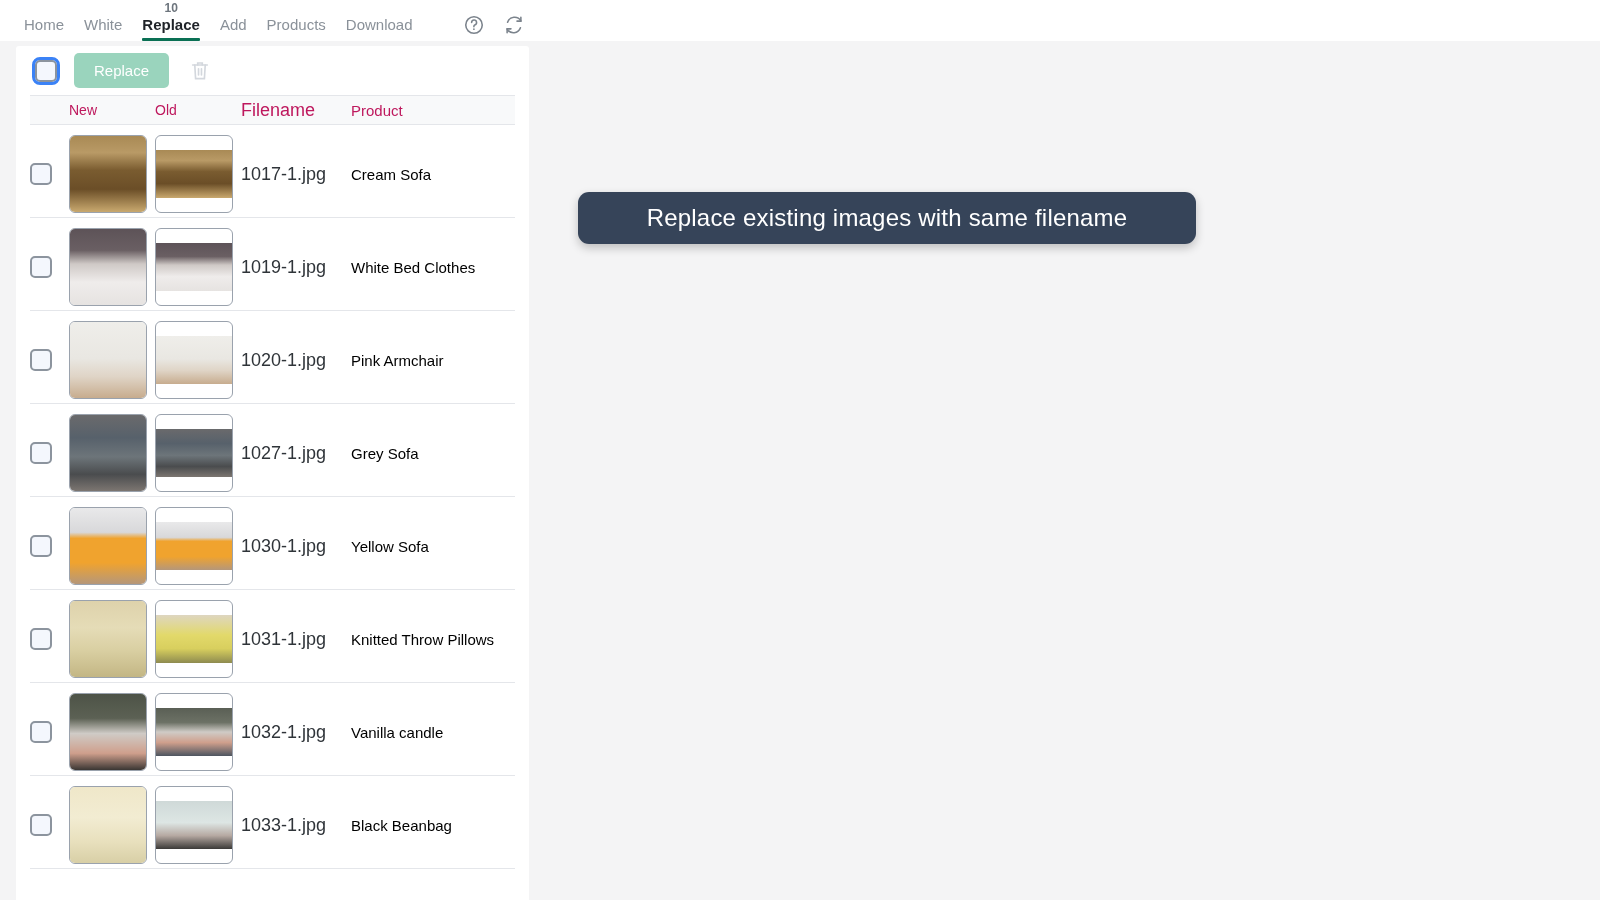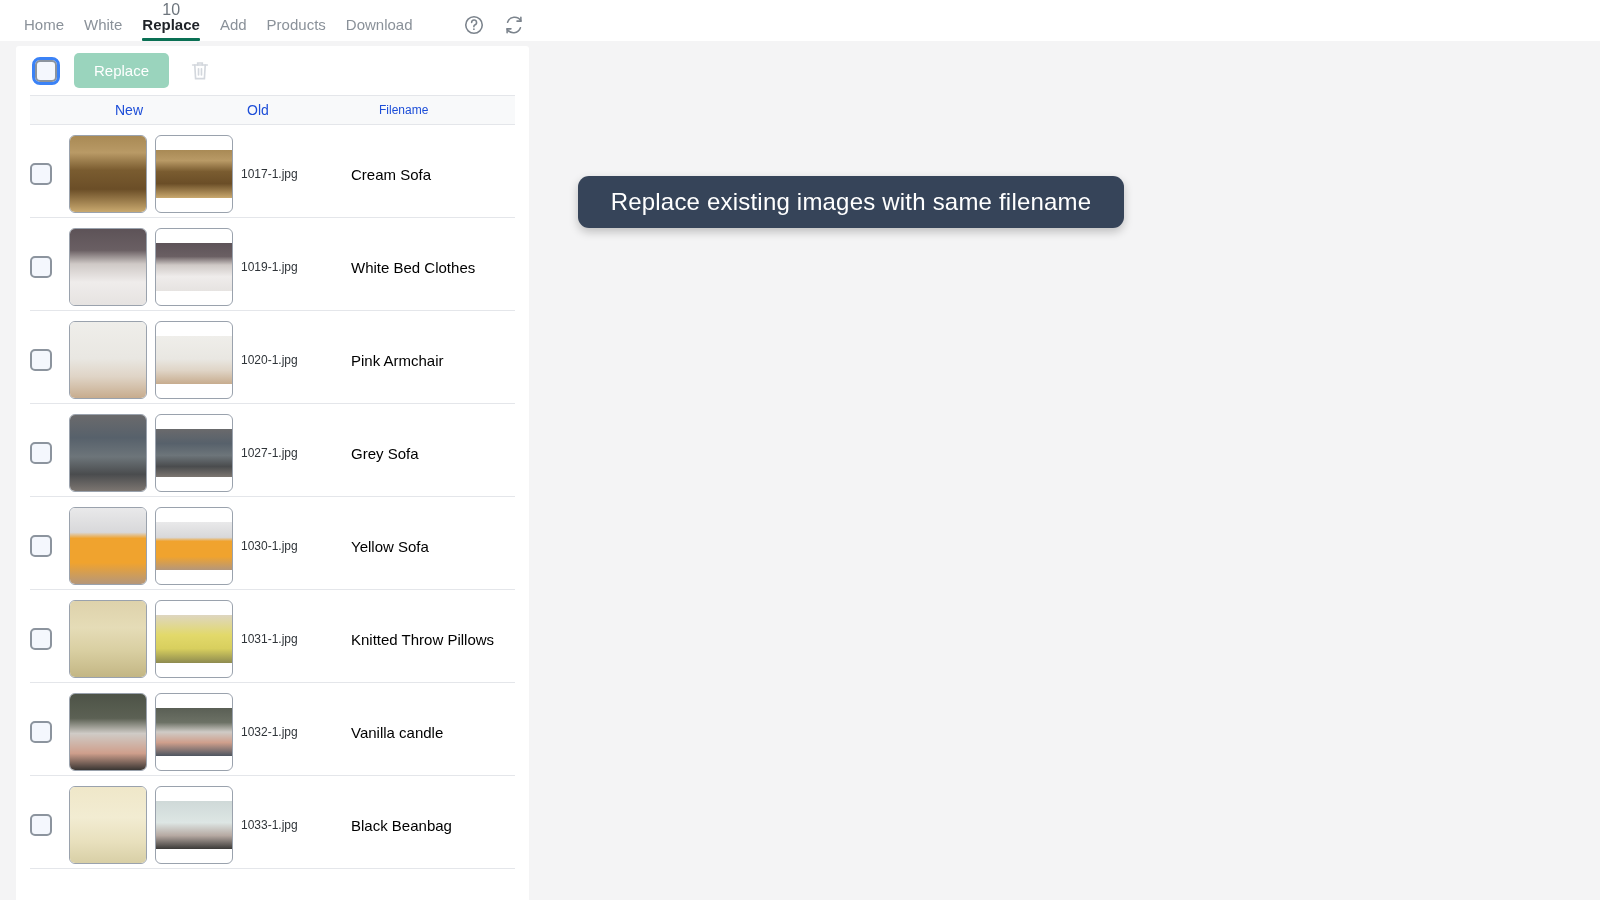--- a/index.html
+++ b/index.html
@@ -31,22 +31,22 @@
   }
   .nav-item.active { color: #1f2328; font-weight: bold; }
   .nav-item.active .nav-underline {
     position: absolute; left: 10px; right: 10px; bottom: 0;
     height: 3px; background: #0a7054; border-radius: 1px;
   }
   .nav-badge {
     position: absolute;
     top: -15px; left: 0; right: 0;
     text-align: center;
-    font-size: 16px;
-    font-weight: normal;
+    font-size: 12px;
+    font-weight: bold;
     color: #6d757d;
   }
   .nav-icons {
     display: flex; align-items: center; gap: 18px;
     margin-left: 40px; padding-bottom: 5px;
   }
   .nav-icon { cursor: pointer; display: block; line-height: 0; }
 
   
   #panel {
@@ -112,41 +112,41 @@
   }
   .row {
     display: flex; align-items: center;
     height: 87px;
     margin: 6px 14px;
     border-bottom: 1px solid #e4e6ea;
   }
   .c-check { width: 39px; flex: none; display: flex; align-items: center; }
   .c-new   { width: 86px; flex: none; }
   .c-old   { width: 86px; flex: none; }
-  .c-file  { width: 110px; flex: none; font-size: 12px; color: #2f3439; }
+  .c-file  { width: 110px; flex: none; font-size: 18px; color: #2f3439; }
   .c-prod  { flex: 1; font-size: 15px; color: #000000; }
-  .thead .c-new, .thead .c-old, .thead .c-file, .thead .c-prod { color: #1d4ed8; margin-left: 46px; }
+  .thead .c-new, .thead .c-old, .thead .c-file, .thead .c-prod { color: #be185d; }
 
   .thumb {
     width: 78px; height: 78px;
     border: 1px solid #9aa2ad;
     border-radius: 6px;
     background: #ffffff;
     overflow: hidden;
     display: flex; align-items: center; justify-content: center;
     cursor: pointer;
   }
   .thumb .art { width: 100%; height: 100%; }
   .thumb.letterbox .art { height: 64%; }
 
   
   #tooltip {
     position: absolute;
-    left: 578px; top: 176px;
-    width: 546px; height: 52px;
+    left: 578px; top: 192px;
+    width: 618px; height: 52px;
     background: #364459;
     border-radius: 11px;
     box-shadow: 0 4px 10px rgba(0,0,0,0.22);
     display: flex; align-items: center; justify-content: center;
     color: #ffffff;
     font-size: 24px;
     letter-spacing: 0.2px;
   }
 </style>
 </head>

